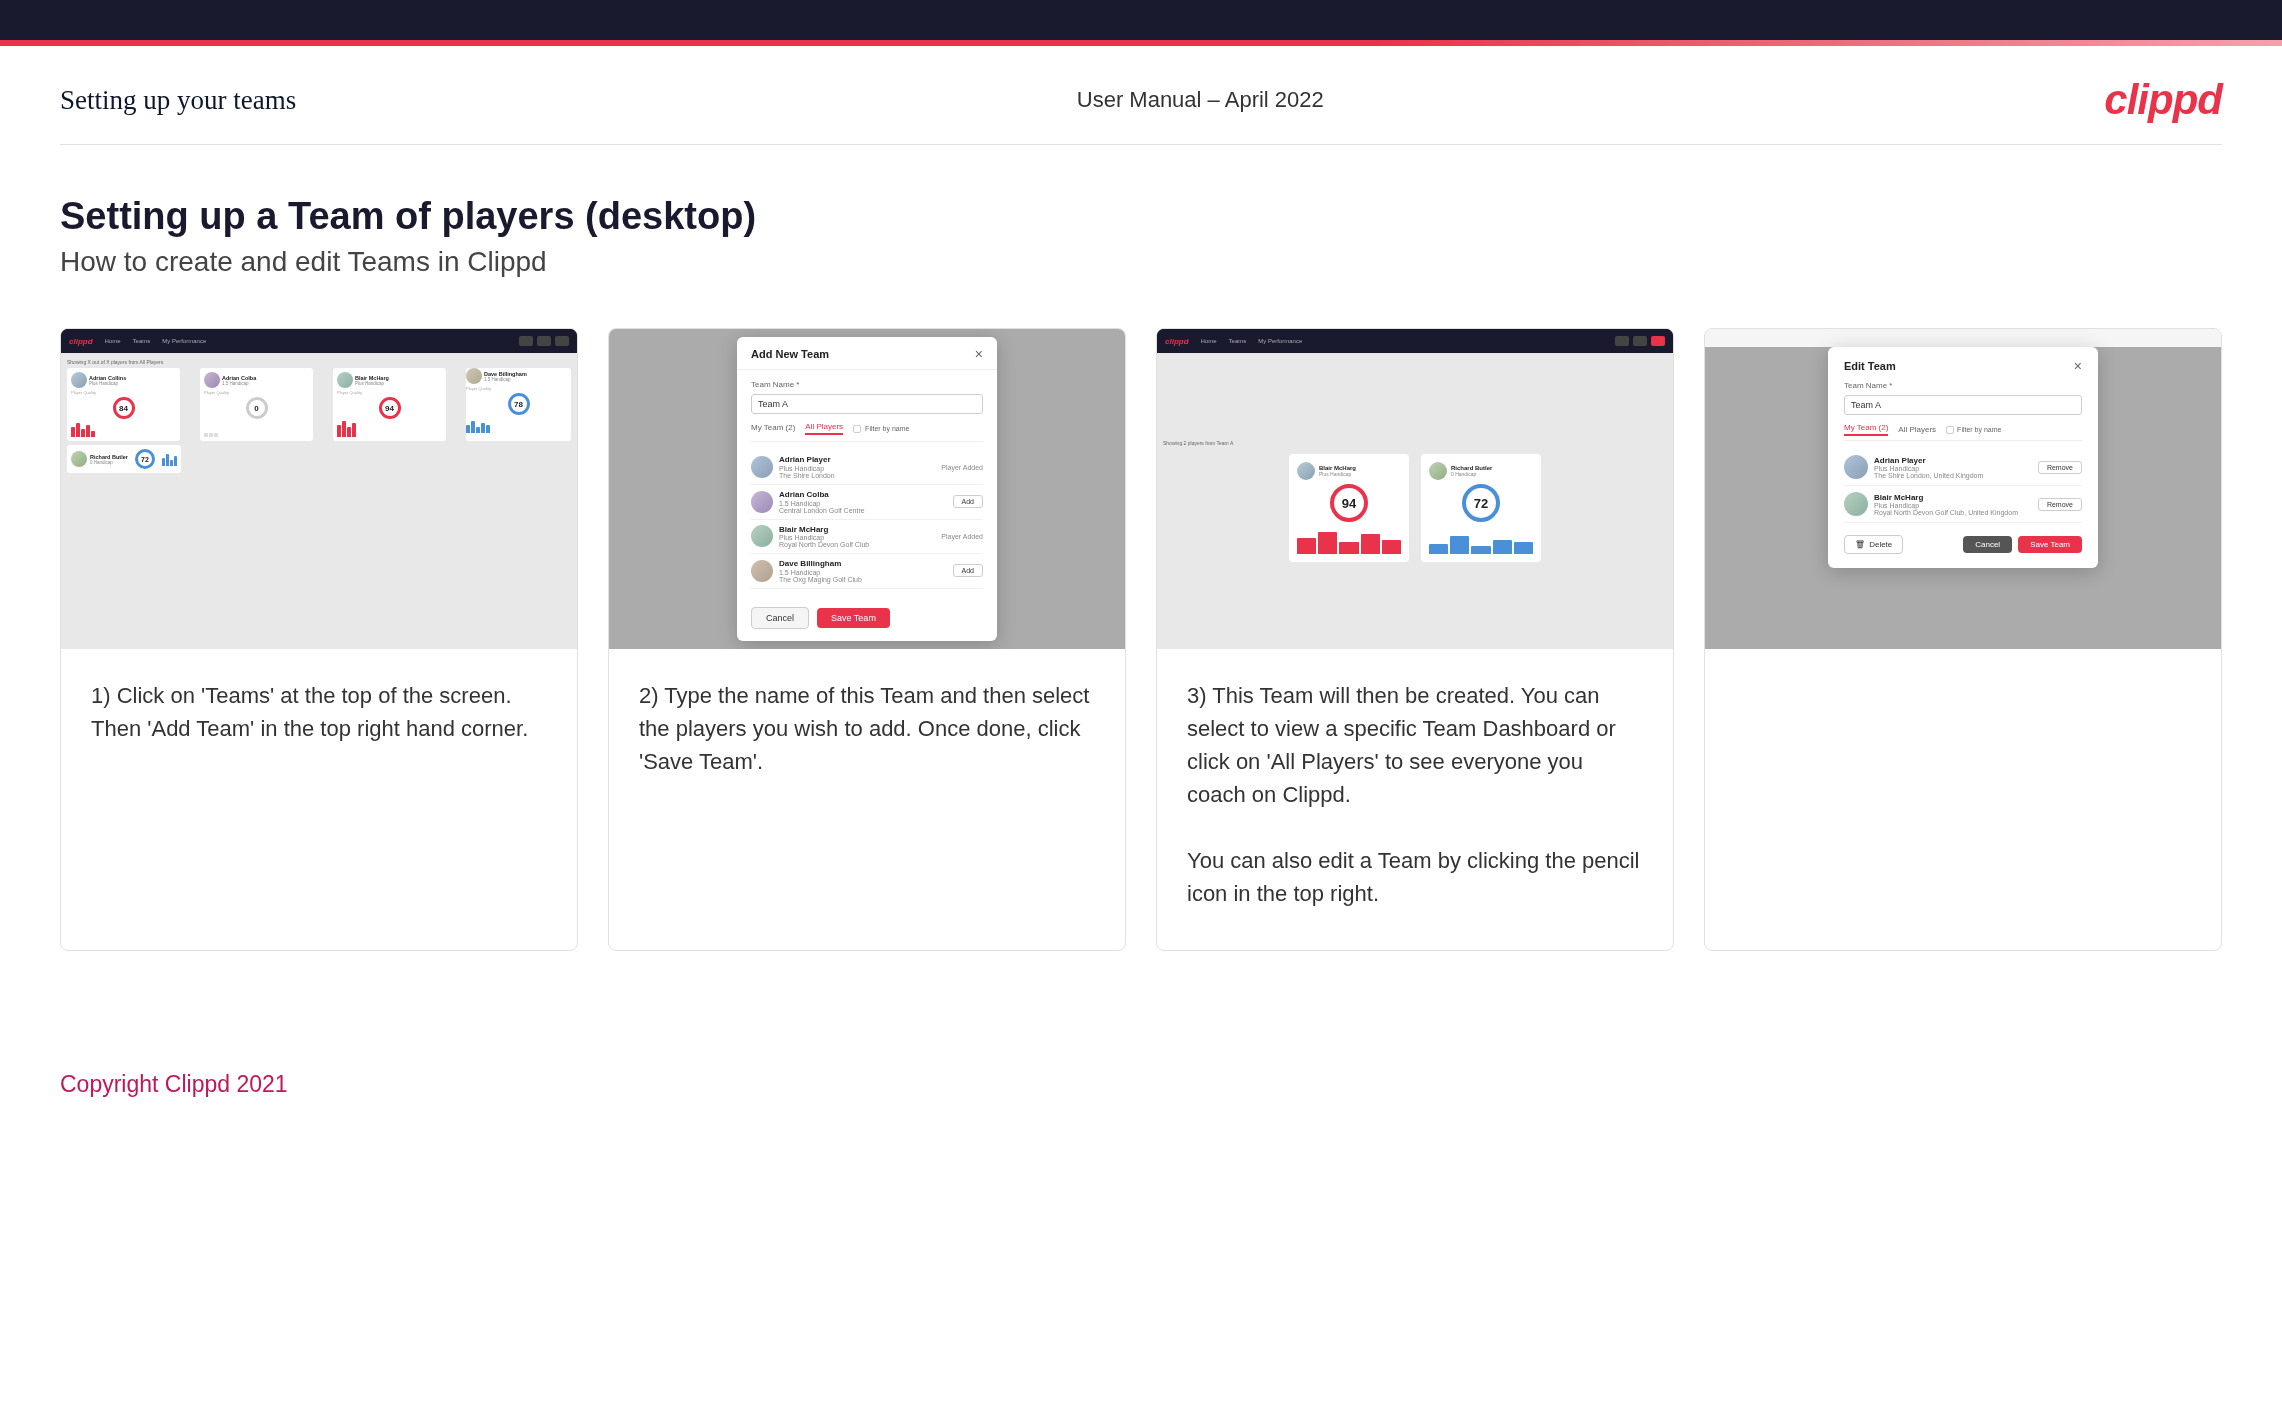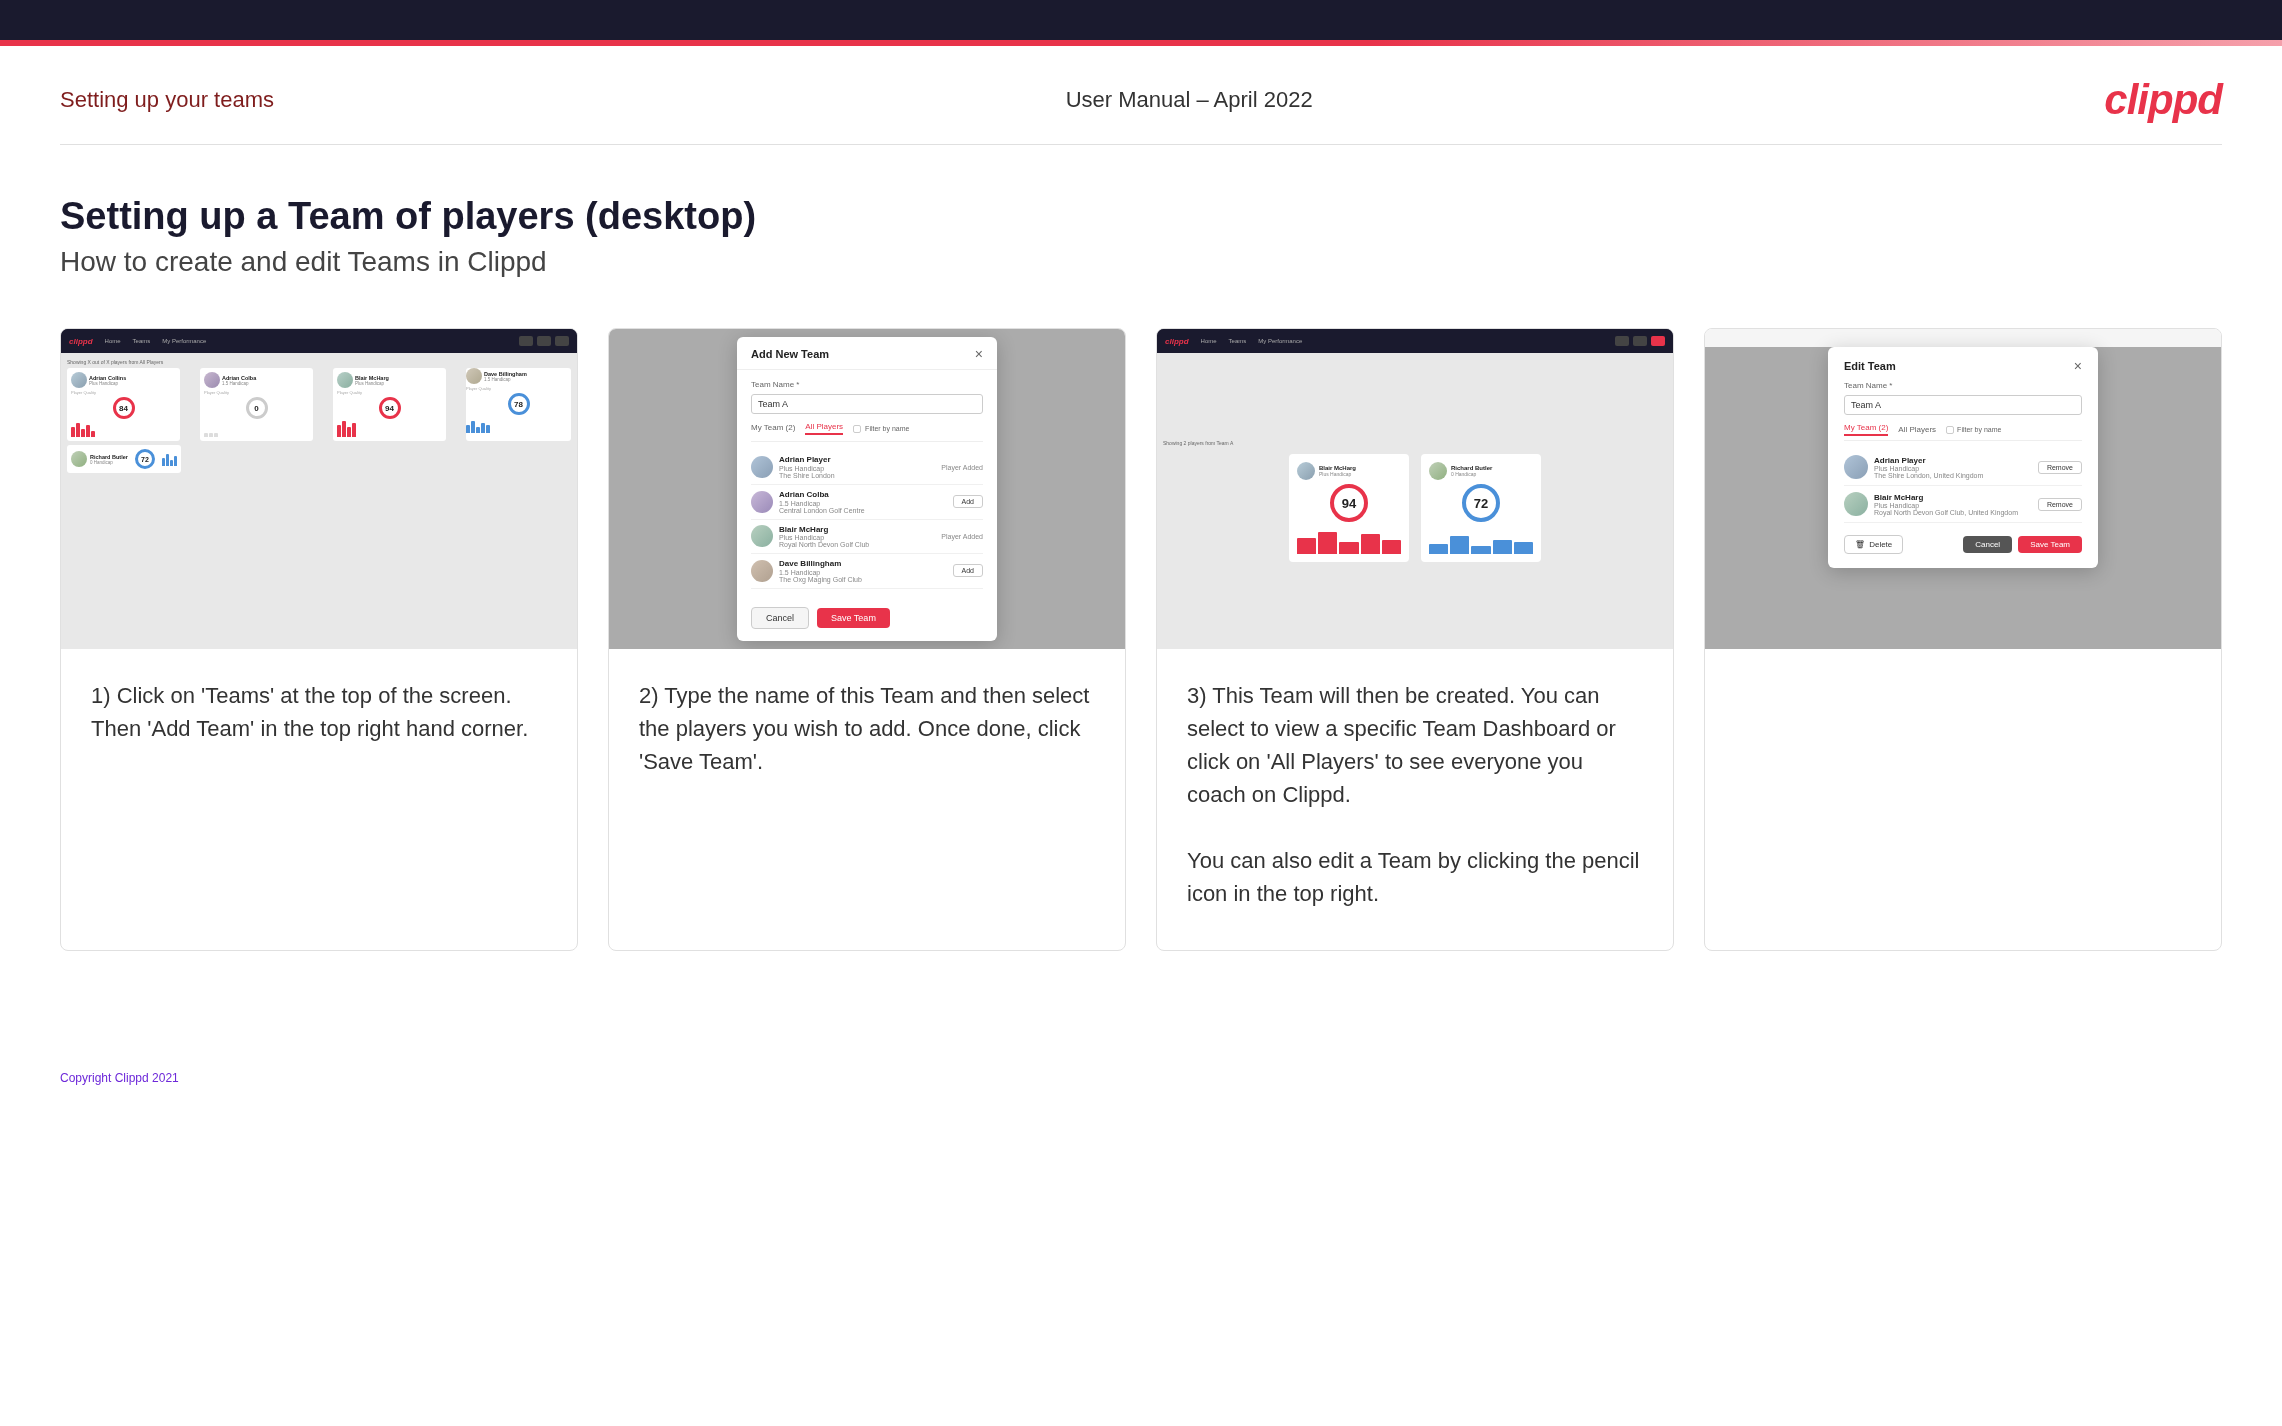--- a/index.html
+++ b/index.html
@@ -25,22 +25,23 @@
     }
 
     .header {
       display: flex;
       align-items: center;
       justify-content: space-between;
       padding: 30px 60px 20px 60px;
     }
 
     .header-left {
-      font-size: 22px;
-      color: #7f1d1d;
+      font-size: 27px;
+      color: #0f172a;
+      font-family: Liberation Serif, serif;
     }
 
     .header-center {
       font-size: 22px;
       color: #333;
     }
 
     .logo {
       font-size: 42px;
       font-weight: 700;
@@ -100,22 +101,22 @@
     .card-text {
       padding: 30px 30px 40px 30px;
       font-size: 22px;
       line-height: 1.5;
       color: #333;
       flex: 1;
     }
 
     .footer {
       padding: 20px 60px;
-      font-size: 12px;
-      color: #6d28d9;
+      font-size: 23px;
+      color: #be185d;
     }
 
     
     .ss2 {
       background: rgba(0,0,0,0.3);
       width: 100%;
       height: 100%;
       display: flex;
       align-items: center;
       justify-content: center;

